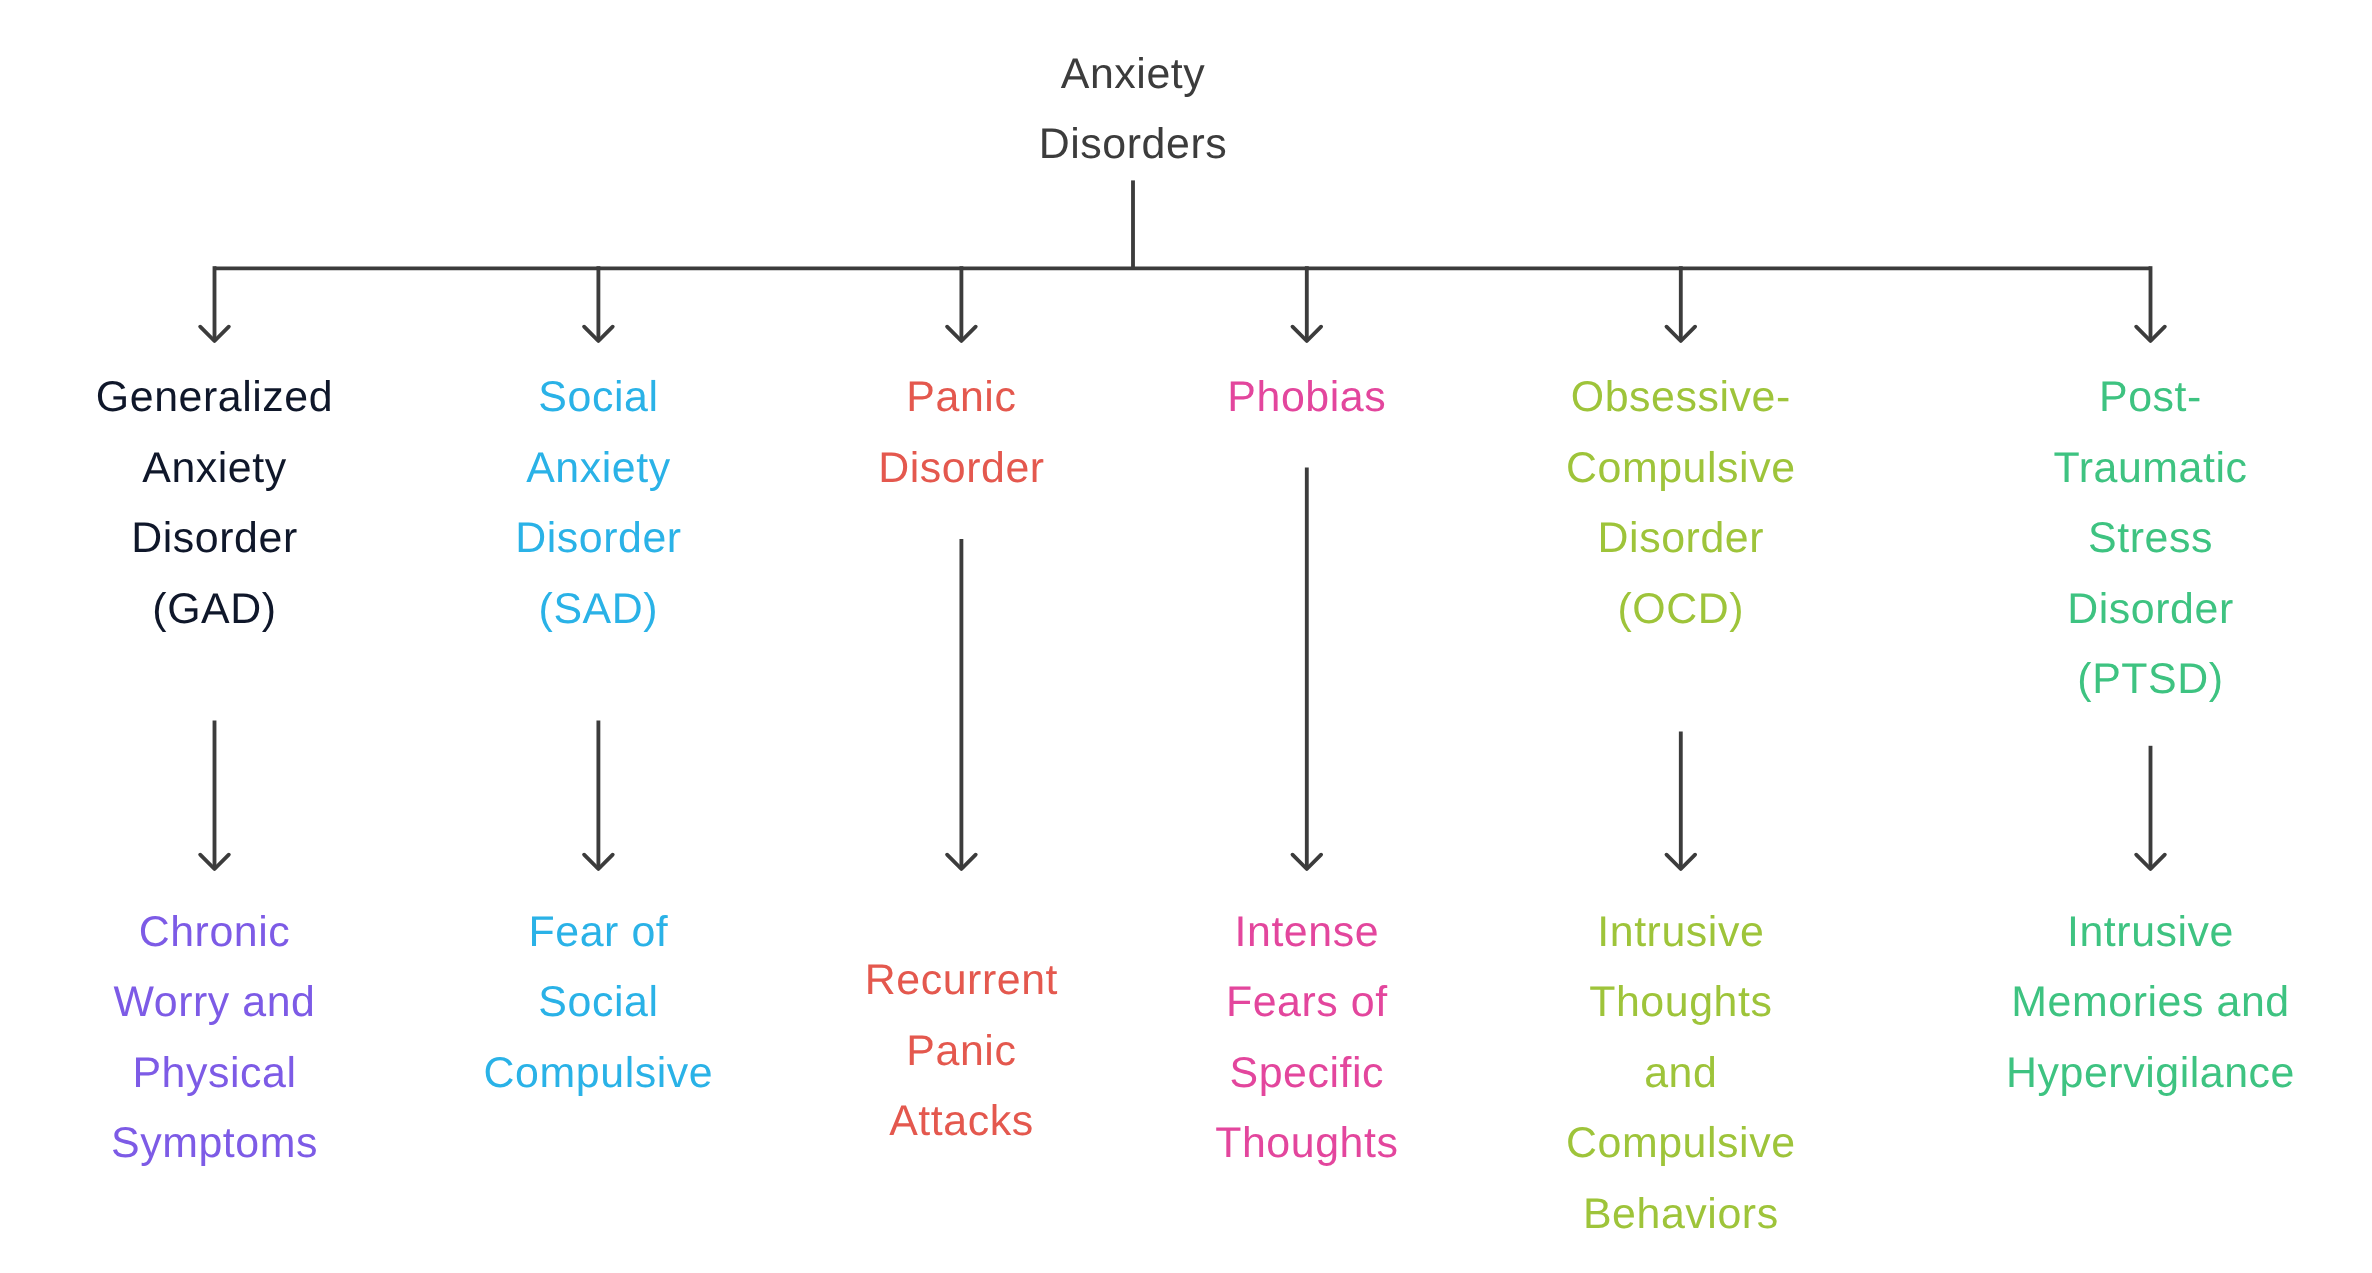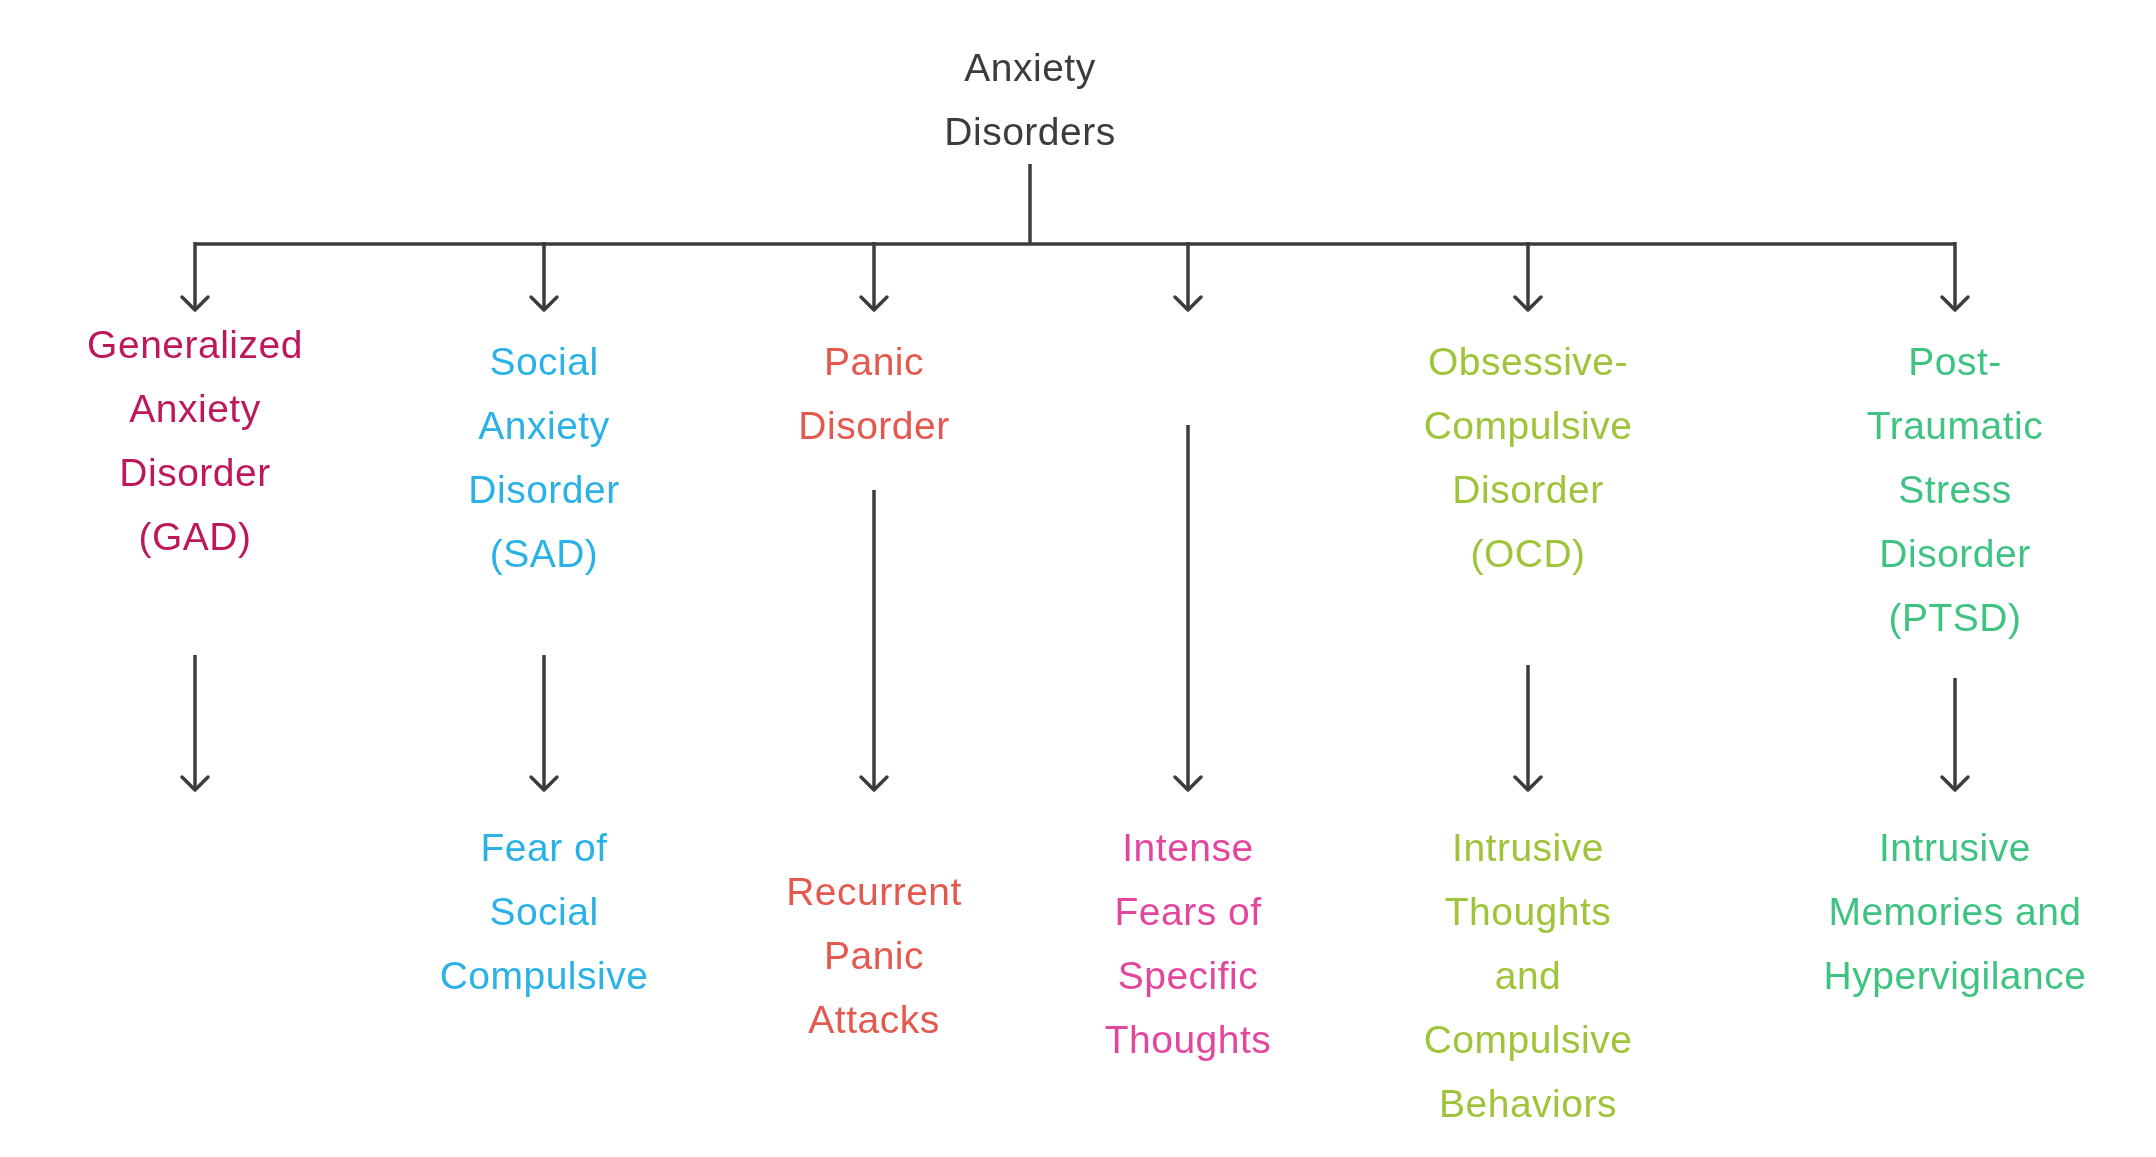--- a/index.html
+++ b/index.html
@@ -60,40 +60,45 @@
       <path d="M874,490 L874,790" marker-end="url(#vhead)"></path>
       <path d="M1188,425 L1188,790" marker-end="url(#vhead)"></path>
       <path d="M1528,665 L1528,790" marker-end="url(#vhead)"></path>
       <path d="M1955,678 L1955,790" marker-end="url(#vhead)"></path>
     </g>
   </svg>
 
   <div class="node" style="left: 1030px; top: 36px; color: rgb(60, 60, 60);">Anxiety
 Disorders</div>
 
-  <div class="node" style="left: 195px; top: 313px; color: #be185d;">Generalized
+  <div class="node" style="left: 195px; top: 330px; color: #0f172a;">Generalized
 Anxiety
 Disorder
 (GAD)</div>
   <div class="node" style="left: 544px; top: 330px; color: rgb(42, 178, 231);">Social
 Anxiety
 Disorder
 (SAD)</div>
   <div class="node" style="left: 874px; top: 330px; color: rgb(228, 88, 78);">Panic
 Disorder</div>
+  <div class="node" style="left: 1188px; top: 330px; color: rgb(227, 70, 157);">Phobias</div>
   <div class="node" style="left: 1528px; top: 330px; color: rgb(158, 196, 58);">Obsessive-
 Compulsive
 Disorder
 (OCD)</div>
   <div class="node" style="left: 1955px; top: 330px; color: rgb(62, 195, 129);">Post-
 Traumatic
 Stress
 Disorder
 (PTSD)</div>
 
+  <div class="node" style="left: 195px; top: 816px; color: rgb(125, 91, 230);">Chronic
+Worry and
+Physical
+Symptoms</div>
   <div class="node" style="left: 544px; top: 816px; color: rgb(42, 178, 231);">Fear of
 Social
 Compulsive</div>
   <div class="node" style="left: 874px; top: 816px; color: rgb(228, 88, 78); margin-top: 44px;">Recurrent
 Panic
 Attacks</div>
   <div class="node" style="left: 1188px; top: 816px; color: rgb(227, 70, 157);">Intense
 Fears of
 Specific
 Thoughts</div>

